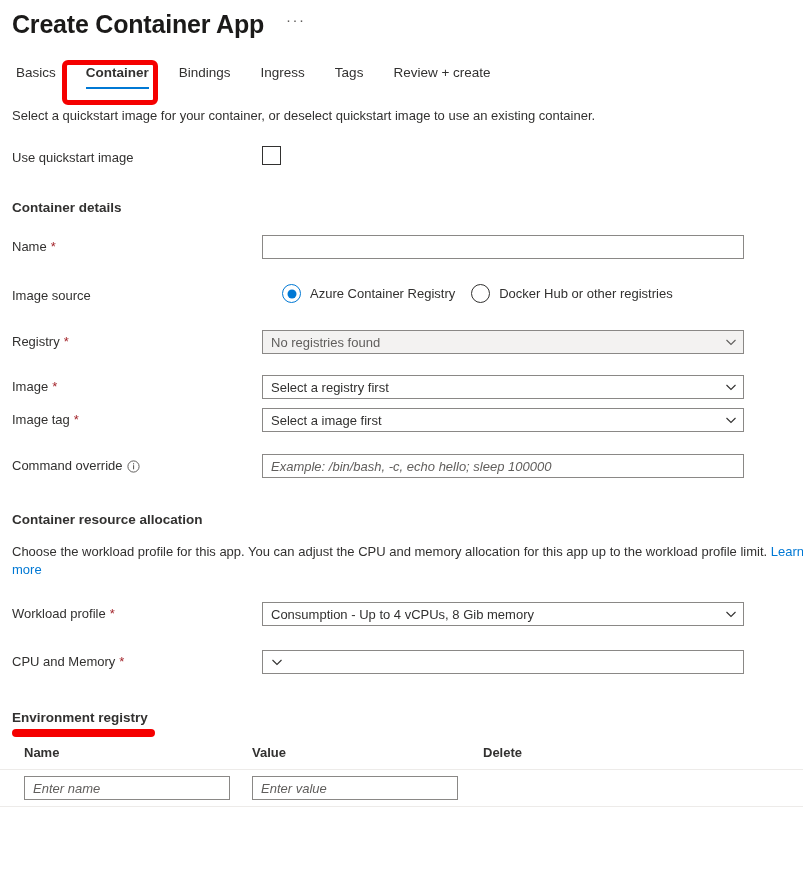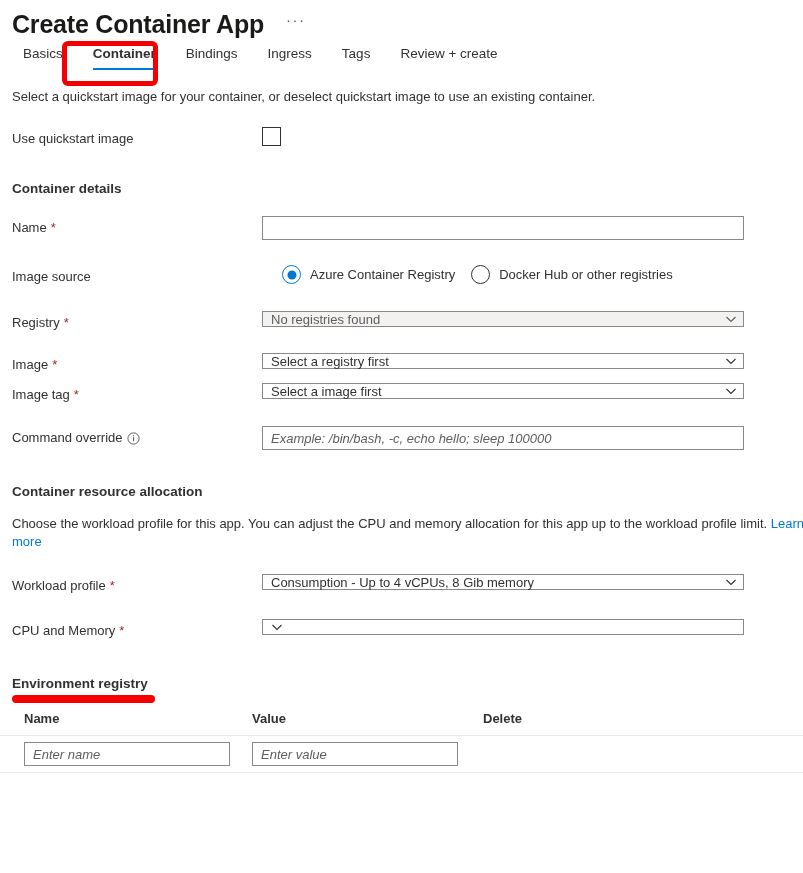--- a/index.html
+++ b/index.html
@@ -41,21 +41,22 @@
     position: relative;
     top: -4px;
     cursor: pointer;
     user-select: none;
   }
 
   
   .tabbar {
     display: flex;
     align-items: flex-end;
-    padding-left: 23px;
+    padding-left: 16px;
+    margin-top: 19px;
     height: 30px;
     position: relative;
   }
   .tab {
     font-size: 13.5px;
     color: #323130;
     padding: 0 0 7px 0;
     margin-right: 30px;
     cursor: pointer;
     position: relative;
@@ -145,21 +146,21 @@
     outline: none;
   }
   .txt::placeholder {
     color: #605e5c;
     font-style: italic;
   }
 
   
   .dropdown {
     width: 482px;
-    height: 16px;
+    height: 24px;
     border: 1px solid #8a8886;
     background: #ffffff;
     display: flex;
     align-items: center;
     padding: 0 6px 0 8px;
     font-size: 13px;
     color: #323130;
     cursor: pointer;
     user-select: none;
   }

